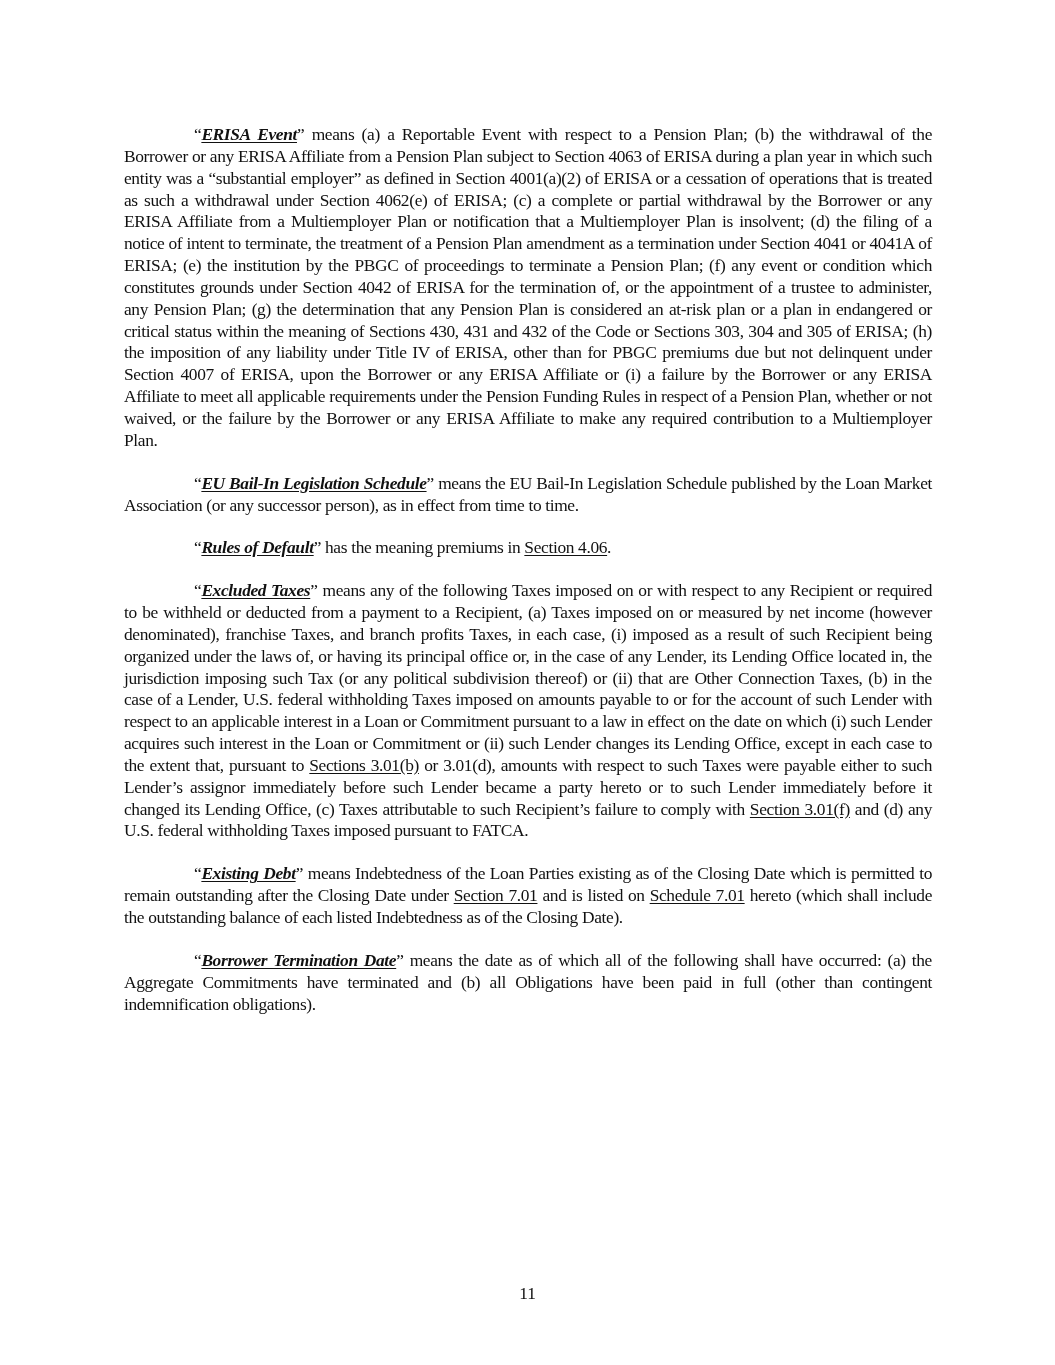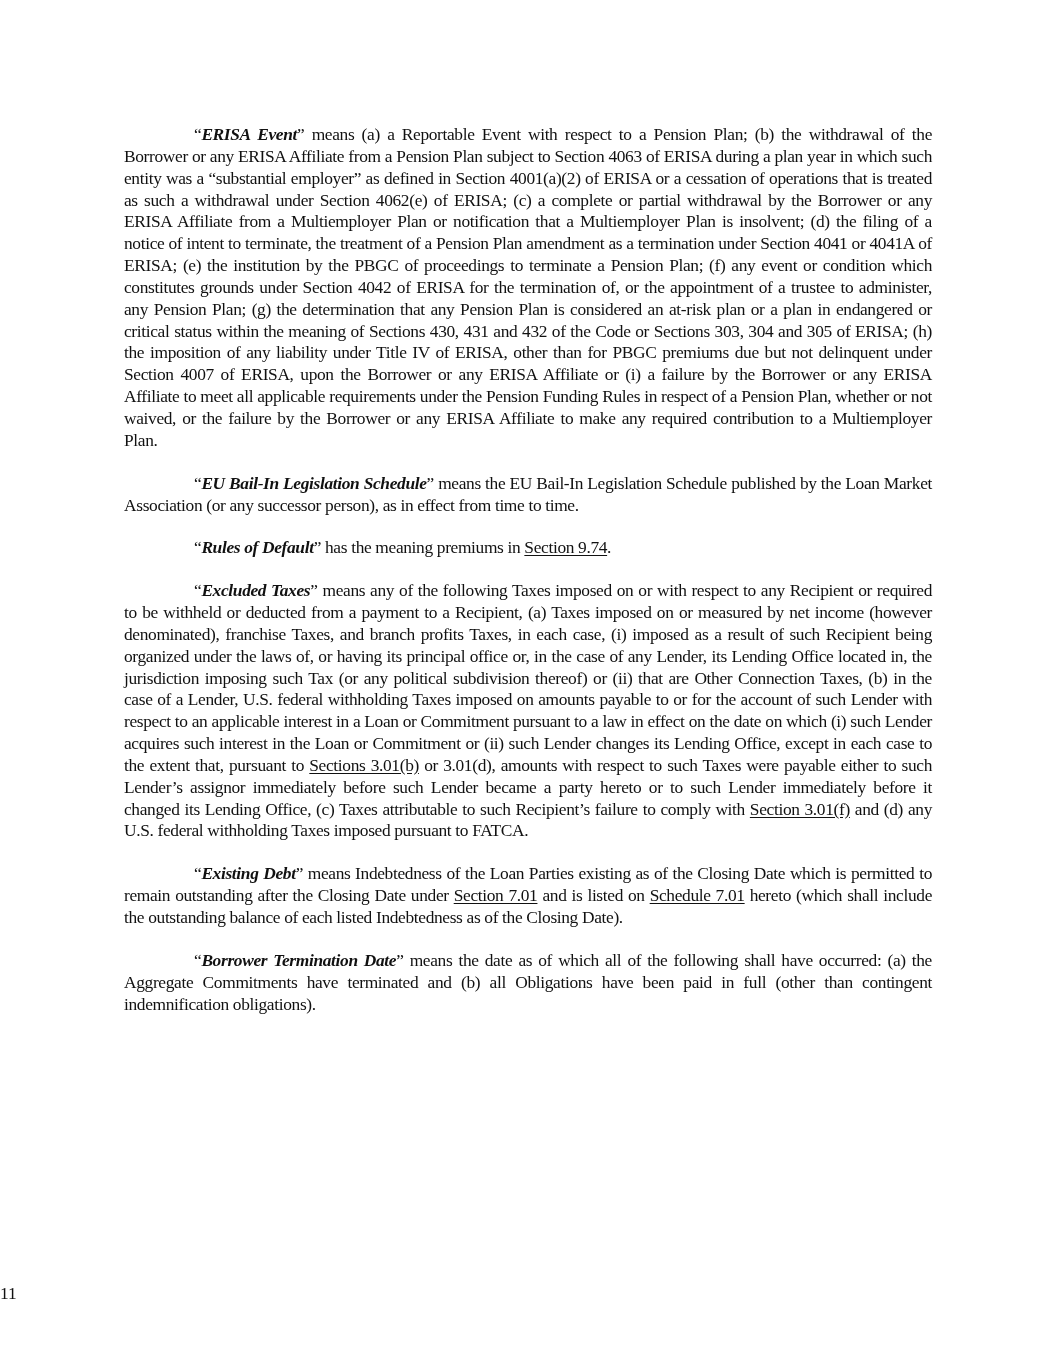--- a/index.html
+++ b/index.html
@@ -22,42 +22,44 @@
     font-size: 17.4px;
     line-height: 21.85px;
     text-align: justify;
     text-indent: 70px;
     letter-spacing: -0.35px;
     word-spacing: 0px;
   }
   .term {
     font-weight: bold;
     font-style: italic;
+    text-decoration: underline;
     text-underline-offset: 2px;
   }
   .xref {
     text-decoration: underline;
     text-underline-offset: 2px;
   }
   .page-number {
     position: absolute;
     left: 0;
     width: 1055px;
     top: 1282px;
+    text-align: center;
     font-size: 17.4px;
     line-height: 22px;
   }
 </style>
 </head>
 <body>
 
 <div class="page">
   <div id="definitions">
       <p class="para">“<span class="term">ERISA Event</span>”<span> means (a) a Reportable Event with respect to a Pension Plan; (b) the withdrawal of the Borrower or any ERISA Affiliate from a Pension Plan subject to Section 4063 of ERISA during a plan year in which such entity was a “substantial employer” as defined in Section 4001(a)(2) of ERISA or a cessation of operations that is treated as such a withdrawal under Section 4062(e) of ERISA; (c) a complete or partial withdrawal by the Borrower or any ERISA Affiliate from a Multiemployer Plan or notification that a Multiemployer Plan is insolvent; (d) the filing of a notice of intent to terminate, the treatment of a Pension Plan amendment as a termination under Section 4041 or 4041A of ERISA; (e) the institution by the PBGC of proceedings to terminate a Pension Plan; (f) any event or condition which constitutes grounds under Section 4042 of ERISA for the termination of, or the appointment of a trustee to administer, any Pension Plan; (g) the determination that any Pension Plan is considered an at-risk plan or a plan in endangered or critical status within the meaning of Sections 430, 431 and 432 of the Code or Sections 303, 304 and 305 of ERISA; (h) the imposition of any liability under Title IV of ERISA, other than for PBGC premiums due but not delinquent under Section 4007 of ERISA, upon the Borrower or any ERISA Affiliate or (i) a failure by the Borrower or any ERISA Affiliate to meet all applicable requirements under the Pension Funding Rules in respect of a Pension Plan, whether or not waived, or the failure by the Borrower or any ERISA Affiliate to make any required contribution to a Multiemployer Plan.</span></p>
       <p class="para">“<span class="term">EU Bail-In Legislation Schedule</span>”<span> means the EU Bail-In Legislation Schedule published by the Loan Market Association (or any successor person), as in effect from time to time.</span></p>
-      <p class="para">“<span class="term">Rules of Default</span>”<span> has the meaning premiums in </span><span class="xref">Section 9.74</span><span>.</span></p>
+      <p class="para">“<span class="term">Rules of Default</span>”<span> has the meaning premiums in </span><span class="xref">Section 4.06</span><span>.</span></p>
       <p class="para">“<span class="term">Excluded Taxes</span>”<span> means any of the following Taxes imposed on or with respect to any Recipient or required to be withheld or deducted from a payment to a Recipient, (a) Taxes imposed on or measured by net income (however denominated), franchise Taxes, and branch profits Taxes, in each case, (i) imposed as a result of such Recipient being organized under the laws of, or having its principal office or, in the case of any Lender, its Lending Office located in, the jurisdiction imposing such Tax (or any political subdivision thereof) or (ii) that are Other Connection Taxes, (b) in the case of a Lender, U.S. federal withholding Taxes imposed on amounts payable to or for the account of such Lender with respect to an applicable interest in a Loan or Commitment pursuant to a law in effect on the date on which (i) such Lender acquires such interest in the Loan or Commitment or (ii) such Lender changes its Lending Office, except in each case to the extent that, pursuant to </span><span class="xref">Sections 3.01(b)</span><span> or 3.01(d), amounts with respect to such Taxes were payable either to such Lender’s assignor immediately before such Lender became a party hereto or to such Lender immediately before it changed its Lending Office, (c) Taxes attributable to such Recipient’s failure to comply with </span><span class="xref">Section 3.01(f)</span><span> and (d) any U.S. federal withholding Taxes imposed pursuant to FATCA.</span></p>
       <p class="para">“<span class="term">Existing Debt</span>”<span> means Indebtedness of the Loan Parties existing as of the Closing Date which is permitted to remain outstanding after the Closing Date under </span><span class="xref">Section 7.01</span><span> and is listed on </span><span class="xref">Schedule 7.01</span><span> hereto (which shall include the outstanding balance of each listed Indebtedness as of the Closing Date).</span></p>
       <p class="para">“<span class="term">Borrower Termination Date</span>”<span> means the date as of which all of the following shall have occurred: (a) the Aggregate Commitments have terminated and (b) all Obligations have been paid in full (other than contingent indemnification obligations).</span></p>
     </div>
 </div>
 
 <div class="page-number">11</div>
 
 </body></html>

